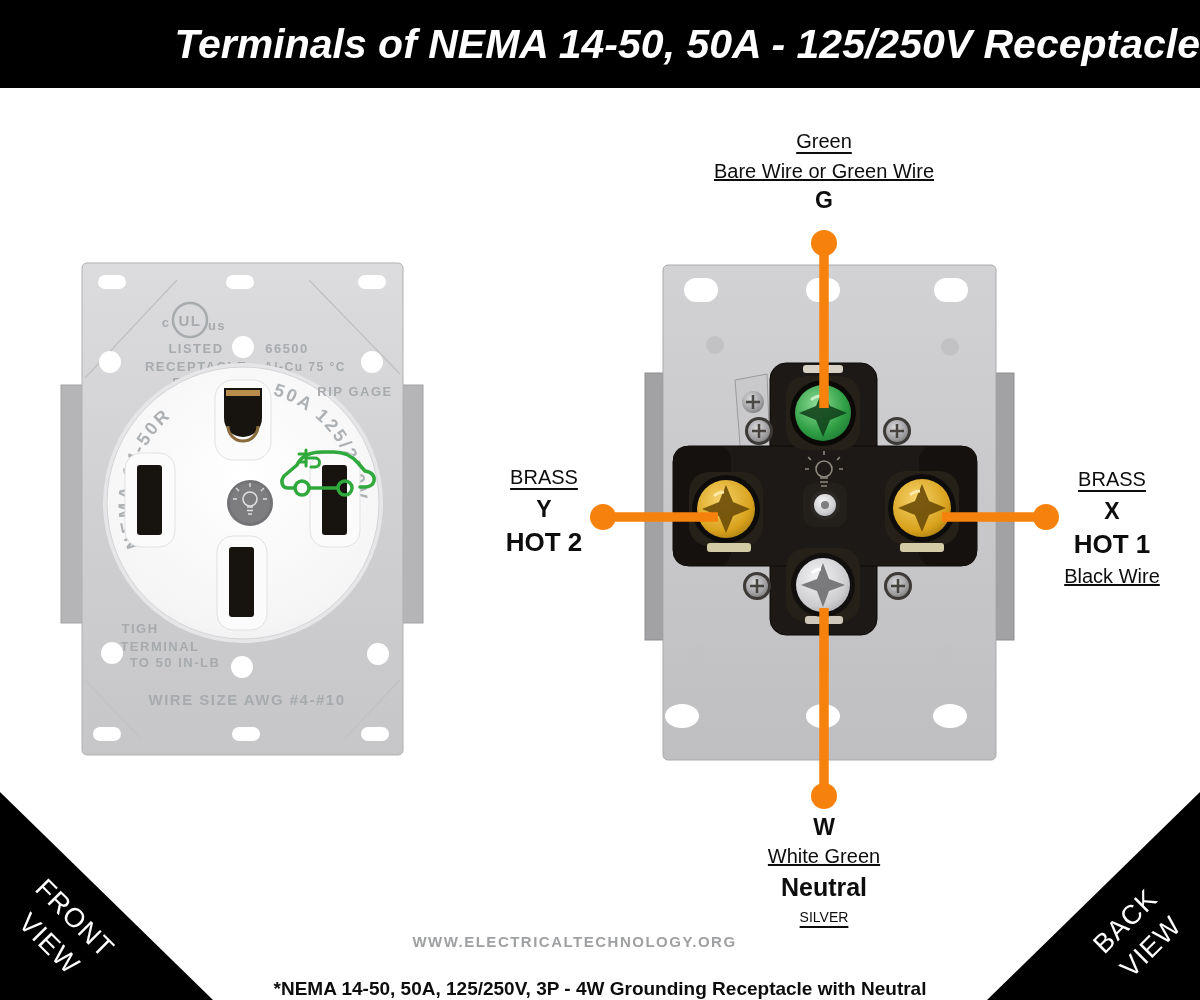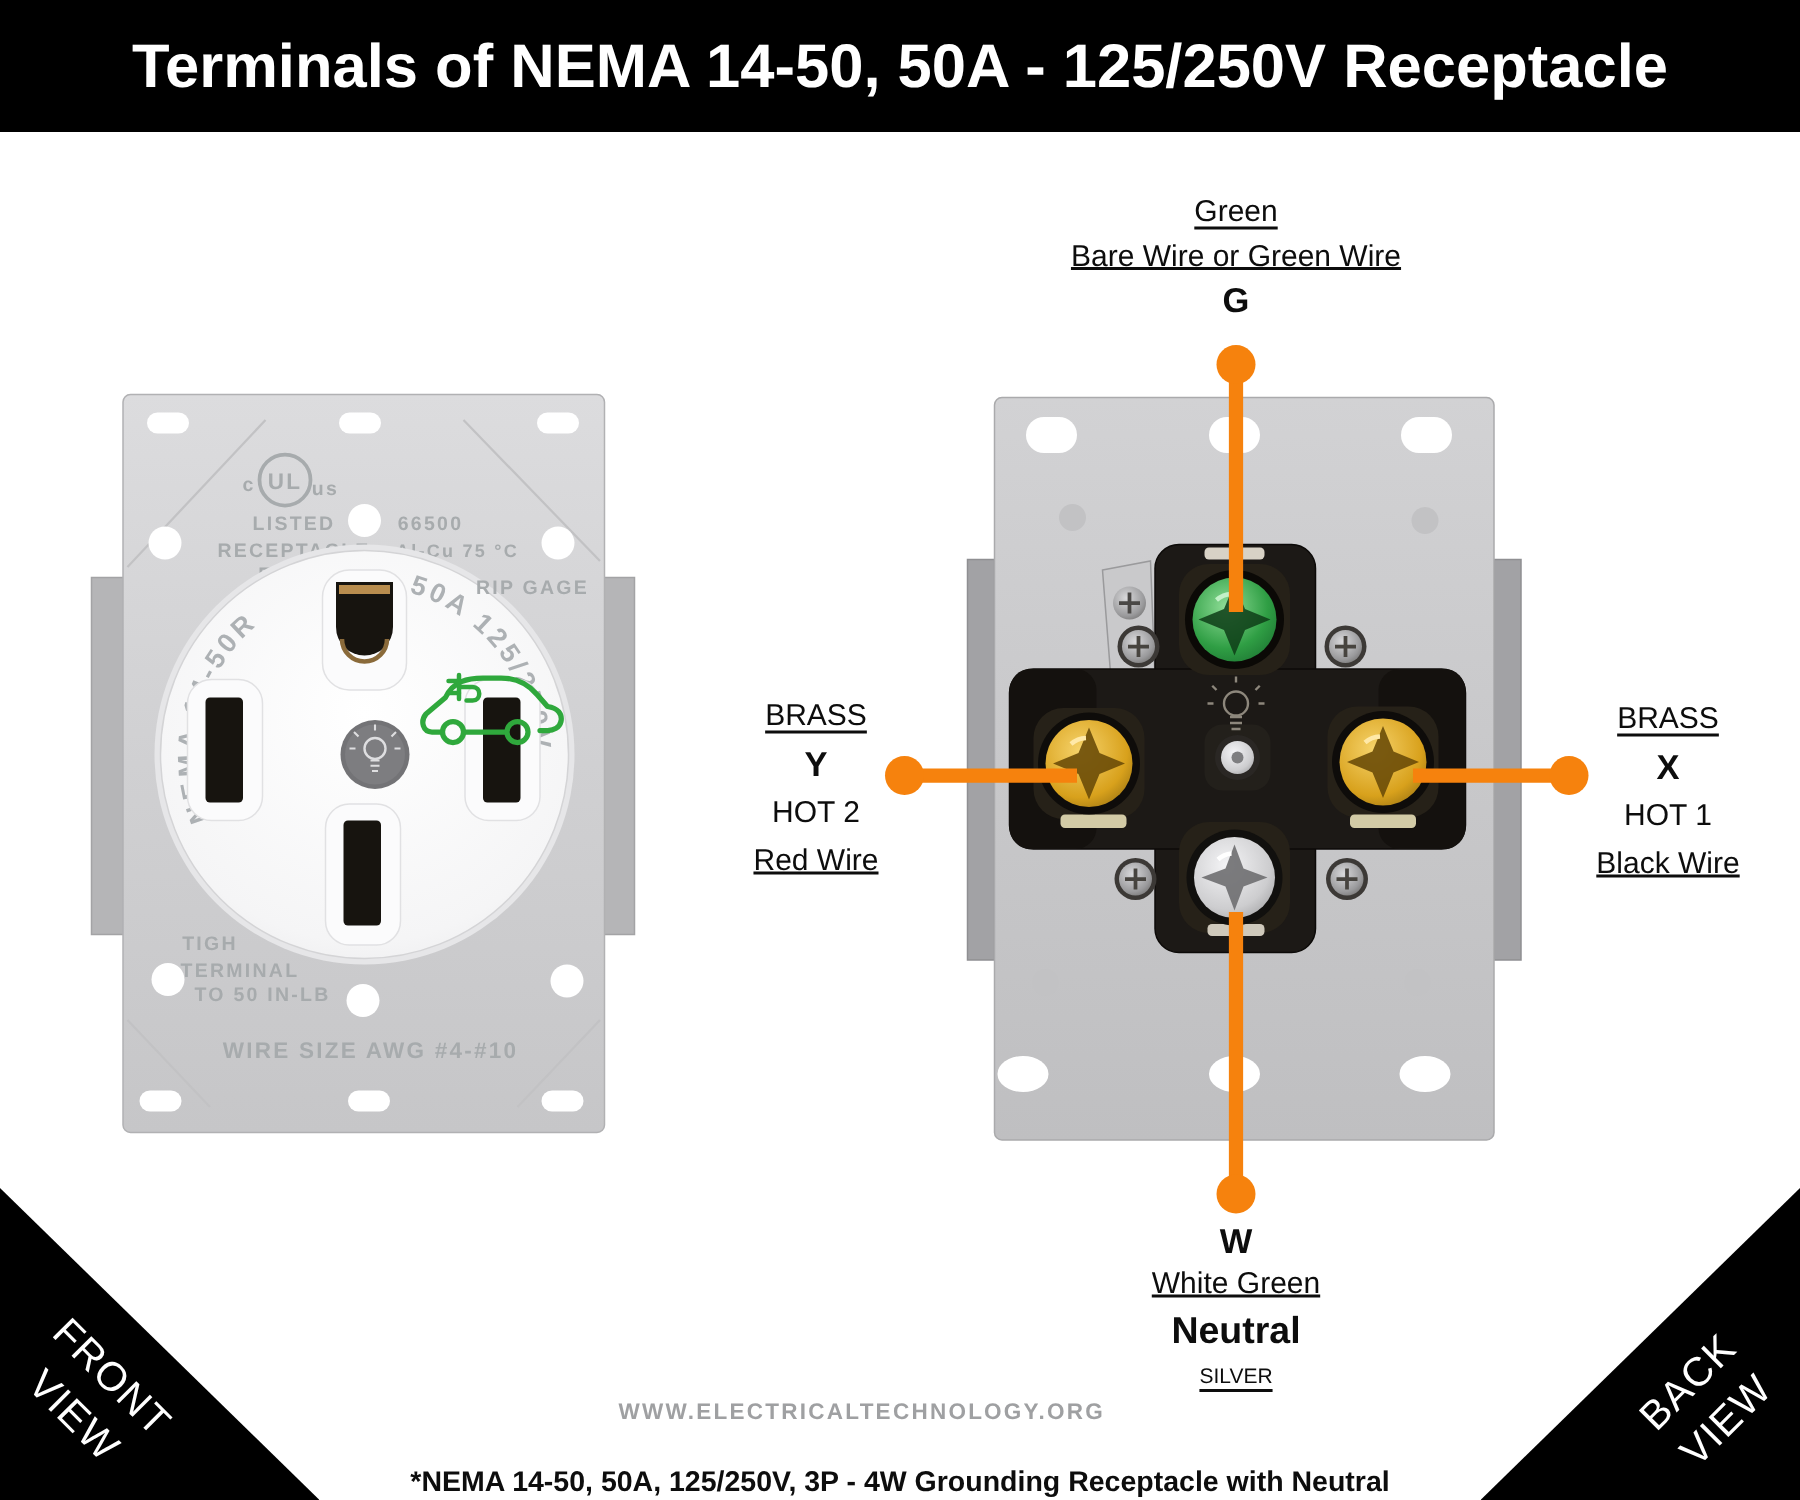--- a/index.html
+++ b/index.html
@@ -3,38 +3,38 @@
 <meta charset="utf-8">
 <style>
   html,body{margin:0;padding:0;}
   body{
     width:1200px;height:1000px;position:relative;background:#ffffff;overflow:hidden;
     font-family:"Liberation Sans", sans-serif;color:#0d0d0d;
   }
   
   .title-bar{
     position:absolute;left:0;top:0;width:1200px;height:88px;background:#000;
-    display:flex;align-items:center;justify-content:center;
+    display:flex;align-items:center;justify-content:flex-end;font-style:italic;
   }
   .title-bar .title{
     color:#fff;font-size:41px;font-weight:bold;letter-spacing:0px;white-space:nowrap;
   }
   
   .front-svg{position:absolute;left:55px;top:250px;width:370px;height:520px;}
   .back-svg{position:absolute;left:615px;top:250px;width:420px;height:520px;}
   .annot-svg{position:absolute;left:0;top:0;width:1200px;height:1000px;pointer-events:none;}
   
   .lbl{position:absolute;text-align:center;}
   .lbl div{white-space:nowrap;}
   .u{text-decoration:underline;text-underline-offset:4px;text-decoration-thickness:2px;}
   .t-small{font-size:20px;line-height:29px;}
   .t-reg{font-size:20px;line-height:30px;text-decoration:underline;}
   .t-bold-lg{font-size:25px;line-height:32px;font-weight:bold;}
   .t-bold-md{font-size:23px;line-height:29px;font-weight:bold;}
-  .t-bold-hot{font-size:20px;line-height:33px;font-weight:normal;}
+  .t-bold-hot{font-size:26px;line-height:33px;font-weight:bold;}
   .lbl-ground{left:649px;top:107px;width:350px;margin-top:20px;}
   .lbl-hot2{left:424px;top:463px;width:240px;}
   .lbl-hot1{left:992px;top:465px;width:240px;}
   .lbl-neutral{left:649px;top:812px;width:350px;}
   
   .foot-note{position:absolute;left:0;top:978px;width:1200px;text-align:center;
     font-size:19px;font-weight:bold;}
   .foot-site{position:absolute;left:0;top:933px;width:1149px;text-align:center;
     font-size:15px;font-weight:bold;letter-spacing:1.5px;color:#9fa0a2;}
   
@@ -316,21 +316,20 @@
 <div class="lbl lbl-ground">
   <div class="t-small"><span class="u">Green</span></div>
   <div class="t-reg">Bare Wire or Green Wire</div>
   <div class="t-bold-md">G</div>
 </div>
 
 <div class="lbl lbl-hot2">
   <div class="t-small"><span class="u">BRASS</span></div>
   <div class="t-bold-md" style="line-height:34px;">Y</div>
   <div class="t-bold-hot">HOT 2</div>
-  <div class="t-reg">Red Wire</div>
 </div>
 
 <div class="lbl lbl-hot1">
   <div class="t-small"><span class="u">BRASS</span></div>
   <div class="t-bold-md" style="line-height:34px;">X</div>
   <div class="t-bold-hot">HOT 1</div>
   <div class="t-reg">Black Wire</div>
 </div>
 
 <div class="lbl lbl-neutral">

